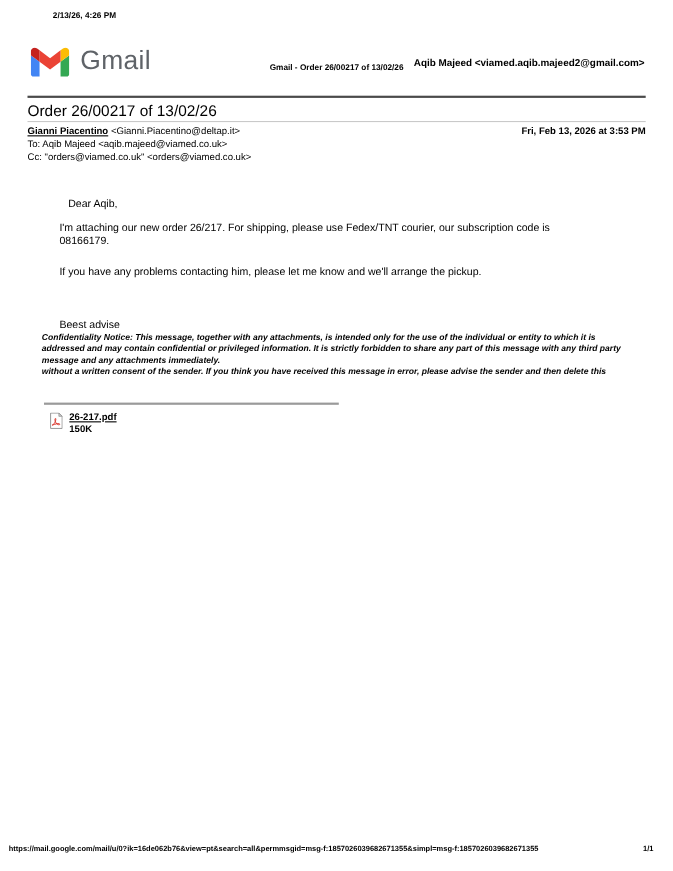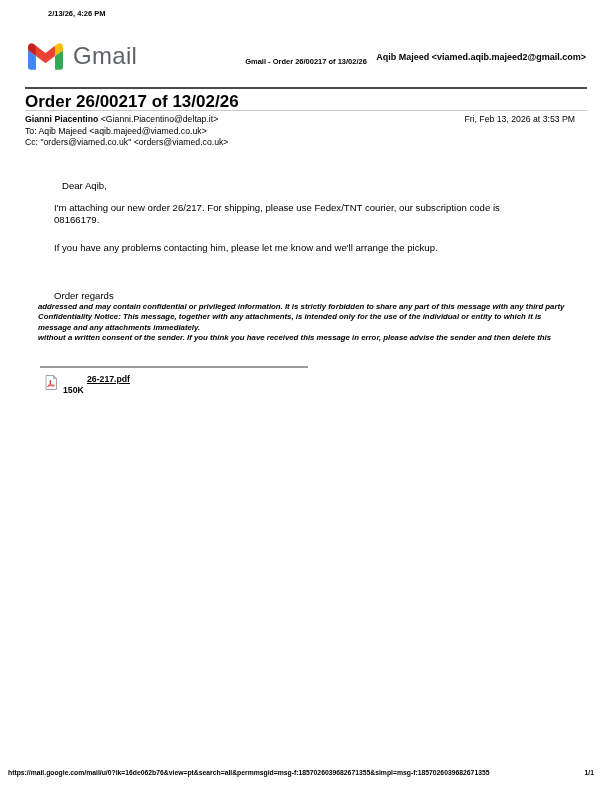--- a/index.html
+++ b/index.html
@@ -12,45 +12,45 @@
   .ph-title{position:absolute;left:0;right:0;top:0;text-align:center;white-space:nowrap;margin-top:48px;}
 
   
   .gmail-bar{position:absolute;top:42px;left:28px;right:26px;height:32px;}
   .logo{position:absolute;left:0;top:0;display:flex;align-items:center;gap:10px;}
   .logo svg{width:35px;height:27px;display:block;}
   .logo-text{font-size:24px;color:#5f6368;letter-spacing:0.3px;}
   .account{position:absolute;right:0;top:10px;font-size:9px;font-weight:bold;white-space:nowrap;}
 
   .rule-thick{position:absolute;top:87px;left:25px;width:562px;border-top:2px solid #4a4a4a;}
-  .subject{position:absolute;top:92px;left:25px;font-size:17px;font-weight:bold;}
+  .subject{position:absolute;top:92px;left:25px;font-size:14px;font-weight:normal;}
   .rule-thin{position:absolute;top:110px;left:25px;width:562px;border-top:1px solid #c9c9c9;}
 
   
   .meta{position:absolute;top:114px;left:25px;width:562px;font-size:8.7px;line-height:11.5px;}
   .from-line{position:relative;}
-  .from-name{font-weight:bold;}
-  .meta-date{position:absolute;right:12px;top:0;font-weight:normal;white-space:nowrap;}
+  .from-name{font-weight:bold;text-decoration:underline;}
+  .meta-date{position:absolute;right:0;top:0;font-weight:bold;white-space:nowrap;}
 
   
   .body-block{position:absolute;left:54px;top:168px;width:492px;font-size:9.6px;font-weight:500;line-height:12px;margin-top:12px;}
   .greeting{padding-left:8px;margin:0 0 10px 0;}
   .para1{margin:0 0 16px 0;}
   .para2{margin:0 0 36px 0;}
   .closing{margin:0;}
 
   
   .disclaimer{position:absolute;left:38px;top:302px;width:540px;font-size:7.8px;line-height:10.3px;font-style:italic;font-weight:600;}
 
   
   .attach-rule{position:absolute;top:366px;left:40px;width:268px;border-top:2px solid #9a9a9a;}
   .attachment{position:absolute;left:45px;top:374px;display:flex;gap:6px;}
   .pdf-icon{width:12px;height:15px;position:relative;flex:0 0 auto;margin-top:1px;}
   .attach-text{font-size:8.7px;font-weight:bold;line-height:11px;}
-  .attach-name{text-decoration:underline;color:#000;cursor:pointer;margin-left:24px;}
+  .attach-name{text-decoration:underline;color:#000;cursor:pointer;}
   .attach-size{font-weight:bold;}
 
   
   .print-footer{position:absolute;bottom:13px;left:0;width:612px;height:10px;font-size:6.8px;font-weight:bold;color:#000;}
   .pf-url{position:absolute;left:8px;top:0;white-space:nowrap;}
   .pf-page{position:absolute;right:18px;top:0;}
 </style>
 </head>
 <body>
 
@@ -88,26 +88,26 @@
       <span class="meta-date">Fri, Feb 13, 2026 at 3:53 PM</span>
     </div>
     <div>To: Aqib Majeed &lt;aqib.majeed@viamed.co.uk&gt;</div>
     <div>Cc: "orders@viamed.co.uk" &lt;orders@viamed.co.uk&gt;</div>
   </div>
 
   <div class="body-block">
     <p class="greeting">Dear Aqib,</p>
     <p class="para1">I'm attaching our new order 26/217. For shipping, please use Fedex/TNT courier, our subscription code is 08166179.</p>
     <p class="para2">If you have any problems contacting him, please let me know and we'll arrange the pickup.</p>
-    <p class="closing">Order regards</p>
+    <p class="closing">Beest advise</p>
   </div>
 
   <div class="disclaimer">
+    <div>Confidentiality Notice: This message, together with any attachments, is intended only for the use of the individual or entity to which it is</div>
     <div>addressed and may contain confidential or privileged information. It is strictly forbidden to share any part of this message with any third party</div>
-    <div>Confidentiality Notice: This message, together with any attachments, is intended only for the use of the individual or entity to which it is</div>
     <div>message and any attachments immediately.</div>
     <div>without a written consent of the sender. If you think you have received this message in error, please advise the sender and then delete this</div>
   </div>
 
   <div class="attach-rule"></div>
 
   <div class="attachment">
     <span class="pdf-icon">
       <svg viewBox="0 0 12 15" width="12" height="15" xmlns="http://www.w3.org/2000/svg">
         <path d="M1 .5h7.5L11.5 3.5V14.5H1z" fill="#ffffff" stroke="#8a8a8a" stroke-width="0.8"></path>

